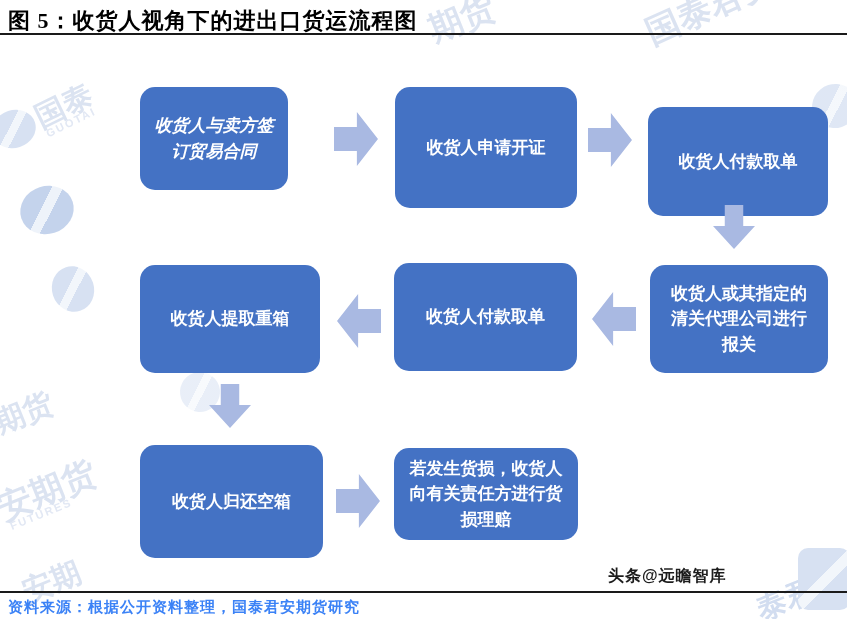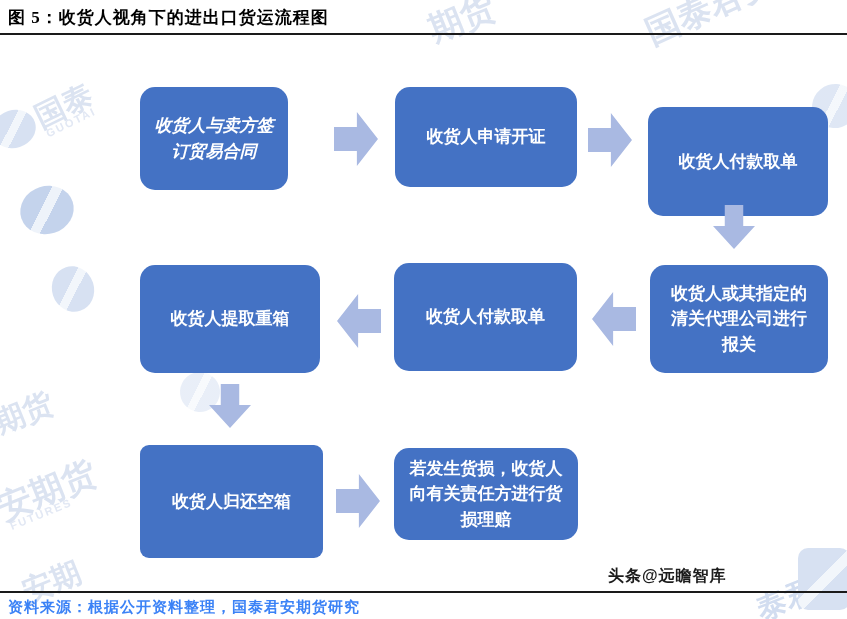--- a/index.html
+++ b/index.html
@@ -36,21 +36,21 @@
   .wm-sq{
     position:absolute;left:798px;top:548px;width:52px;height:62px;border-radius:10px;
     background:linear-gradient(135deg,#d7e1f2 45%,#f2f6fb 45%,#f2f6fb 58%,#d7e1f2 58%);
     pointer-events:none;
   }
 
   
   .title{
     position:absolute;left:8px;top:6px;
     font-family:"Liberation Serif",serif;
-    font-weight:bold;font-size:17px;color:#000;letter-spacing:1px;
+    font-weight:bold;font-size:22px;color:#000;letter-spacing:1px;
   }
   .rule-top{position:absolute;left:0;top:33px;width:847px;height:2px;background:#1a1a1a;}
   .rule-bottom{position:absolute;left:0;top:591px;width:847px;height:1.5px;background:#1a1a1a;}
   .source{
     position:absolute;left:8px;top:598px;
     font-family:"Liberation Serif",serif;
     font-weight:bold;font-size:15px;color:#3b82f6;letter-spacing:1px;
   }
   .attribution{
     position:absolute;left:608px;top:566px;
@@ -63,26 +63,26 @@
     position:absolute;
     background:var(--node-fill,#4472C4);
     color:var(--node-text,#ffffff);
     border-radius:15px;
     display:flex;align-items:center;justify-content:center;
     text-align:center;
     font-weight:bold;font-size:17px;line-height:1.5;
     padding:8px 14px;box-sizing:border-box;
   }
   .n1{left:140px;top:87px;width:148px;height:103px;font-style:italic;}
-  .n2{left:395px;top:87px;width:182px;height:100px;}
+  .n2{left:395px;top:87px;width:182px;height:121px;}
   .n3{left:648px;top:84px;width:180px;height:109px;margin-top:23px;}
   .n4{left:650px;top:265px;width:178px;height:108px;}
   .n5{left:394px;top:263px;width:183px;height:108px;}
   .n6{left:140px;top:265px;width:180px;height:108px;}
-  .n7{left:140px;top:445px;width:183px;height:113px;border-radius:9px;}
+  .n7{left:140px;top:445px;width:183px;height:113px;}
   .n8{left:394px;top:448px;width:184px;height:92px;}
 
   
   .arrow{position:absolute;background:var(--arrow-fill,#A9B9E2);}
   .arrow-right{clip-path:polygon(0% 28%,52% 28%,52% 0%,100% 50%,52% 100%,52% 72%,0% 72%);}
   .arrow-left{clip-path:polygon(100% 28%,48% 28%,48% 0%,0% 50%,48% 100%,48% 72%,100% 72%);}
   .arrow-down{clip-path:polygon(28% 0%,72% 0%,72% 48%,100% 48%,50% 100%,0% 48%,28% 48%);}
   .a1{left:334px;top:112px;width:44px;height:54px;}
   .a2{left:588px;top:113px;width:44px;height:54px;}
   .a3{left:713px;top:205px;width:42px;height:44px;}

